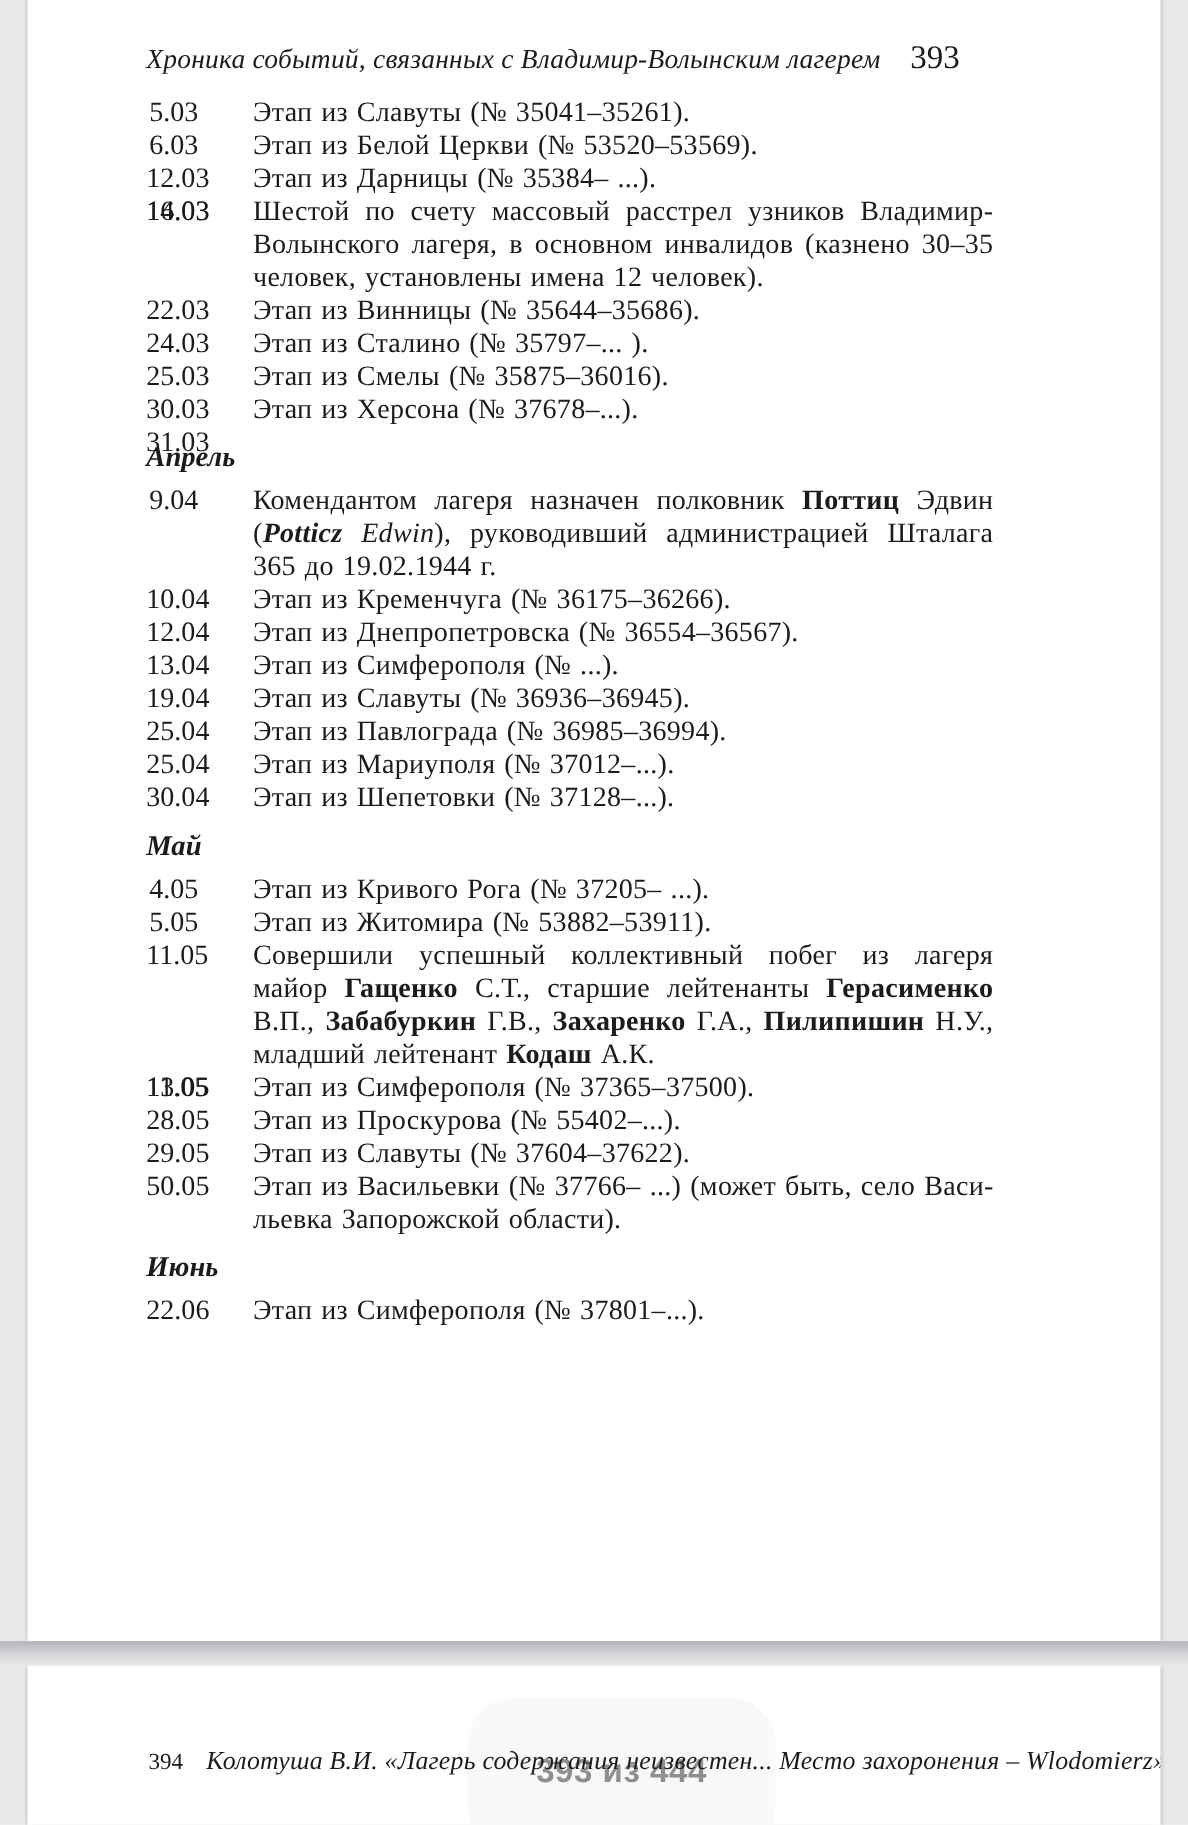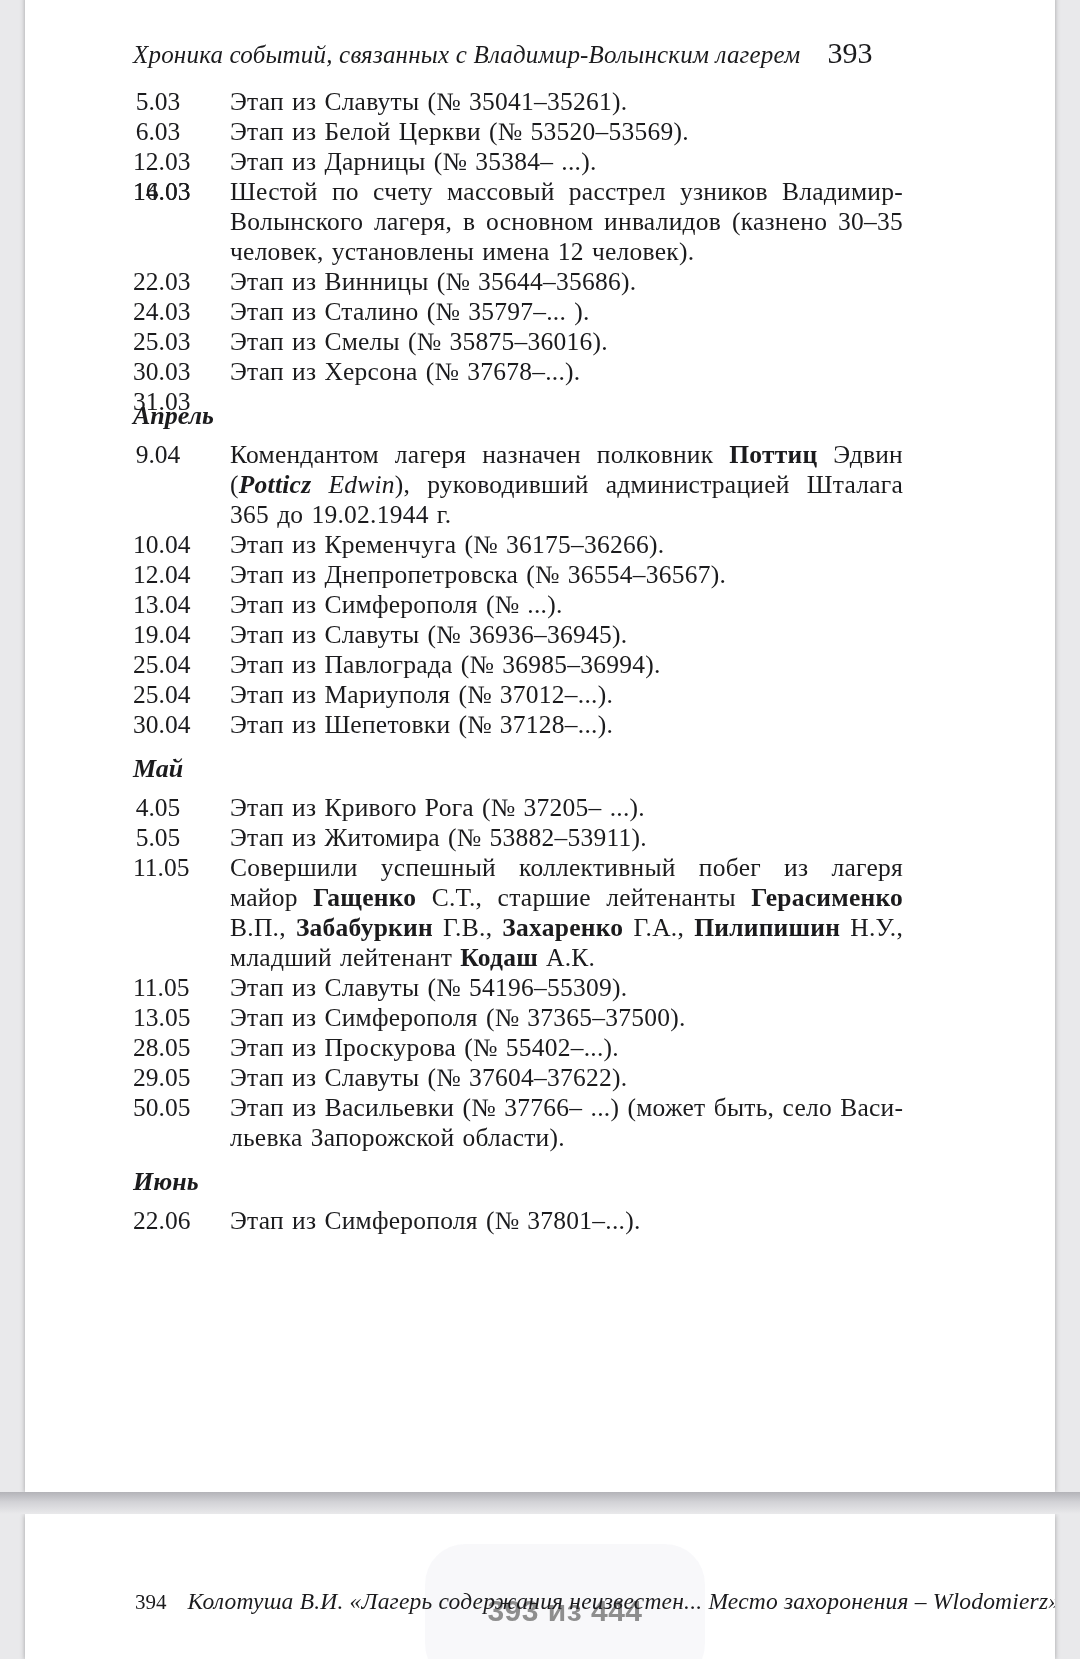--- a/index.html
+++ b/index.html
@@ -99,21 +99,21 @@
         <div class="entry"><span class="entry-date">12.04</span><span class="entry-text"><span>Этап из Днепропетровска (№ 36554–36567).</span></span></div>
         <div class="entry"><span class="entry-date">13.04</span><span class="entry-text"><span>Этап из Симферополя (№ ...).</span></span></div>
         <div class="entry"><span class="entry-date">19.04</span><span class="entry-text"><span>Этап из Славуты (№ 36936–36945).</span></span></div>
         <div class="entry"><span class="entry-date">25.04</span><span class="entry-text"><span>Этап из Павлограда (№ 36985–36994).</span></span></div>
         <div class="entry"><span class="entry-date">25.04</span><span class="entry-text"><span>Этап из Мариуполя (№ 37012–...).</span></span></div>
         <div class="entry"><span class="entry-date">30.04</span><span class="entry-text"><span>Этап из Шепетовки (№ 37128–...).</span></span></div>
         <div class="month-heading">Май</div>
         <div class="entry"><span class="entry-date">4.05</span><span class="entry-text"><span>Этап из Кривого Рога (№ 37205– ...).</span></span></div>
         <div class="entry"><span class="entry-date">5.05</span><span class="entry-text"><span>Этап из Житомира (№ 53882–53911).</span></span></div>
         <div class="entry"><span class="entry-date">11.05</span><span class="entry-text"><span>Совершили успешный коллективный побег из лагеря майор </span><span class="b">Гащенко</span><span> С.Т., старшие лейтенанты </span><span class="b">Герасименко</span><span> В.П., </span><span class="b">Заба­буркин</span><span> Г.В., </span><span class="b">Захаренко</span><span> Г.А., </span><span class="b">Пилипишин</span><span> Н.У., младший лей­тенант </span><span class="b">Кодаш</span><span> А.К.</span></span></div>
-        <div class="entry"><span class="entry-date">11.05</span><span class="entry-text"><span>Этап из Славуты (№ 54196–55309).</span></span></div>
+        <div class="entry"><span class="entry-date">11.05</span></div>
         <div class="entry"><span class="entry-date">13.05</span><span class="entry-text"><span>Этап из Симферополя (№ 37365–37500).</span></span></div>
         <div class="entry"><span class="entry-date">28.05</span><span class="entry-text"><span>Этап из Проскурова (№ 55402–...).</span></span></div>
         <div class="entry"><span class="entry-date">29.05</span><span class="entry-text"><span>Этап из Славуты (№ 37604–37622).</span></span></div>
         <div class="entry"><span class="entry-date">50.05</span><span class="entry-text"><span>Этап из Васильевки (№ 37766– ...) (может быть, село Васи­льевка Запорожской области).</span></span></div>
         <div class="month-heading">Июнь</div>
         <div class="entry"><span class="entry-date">22.06</span><span class="entry-text"><span>Этап из Симферополя (№ 37801–...).</span></span></div>
       </div>
   </section>
 
   <div class="page-gap"></div>

